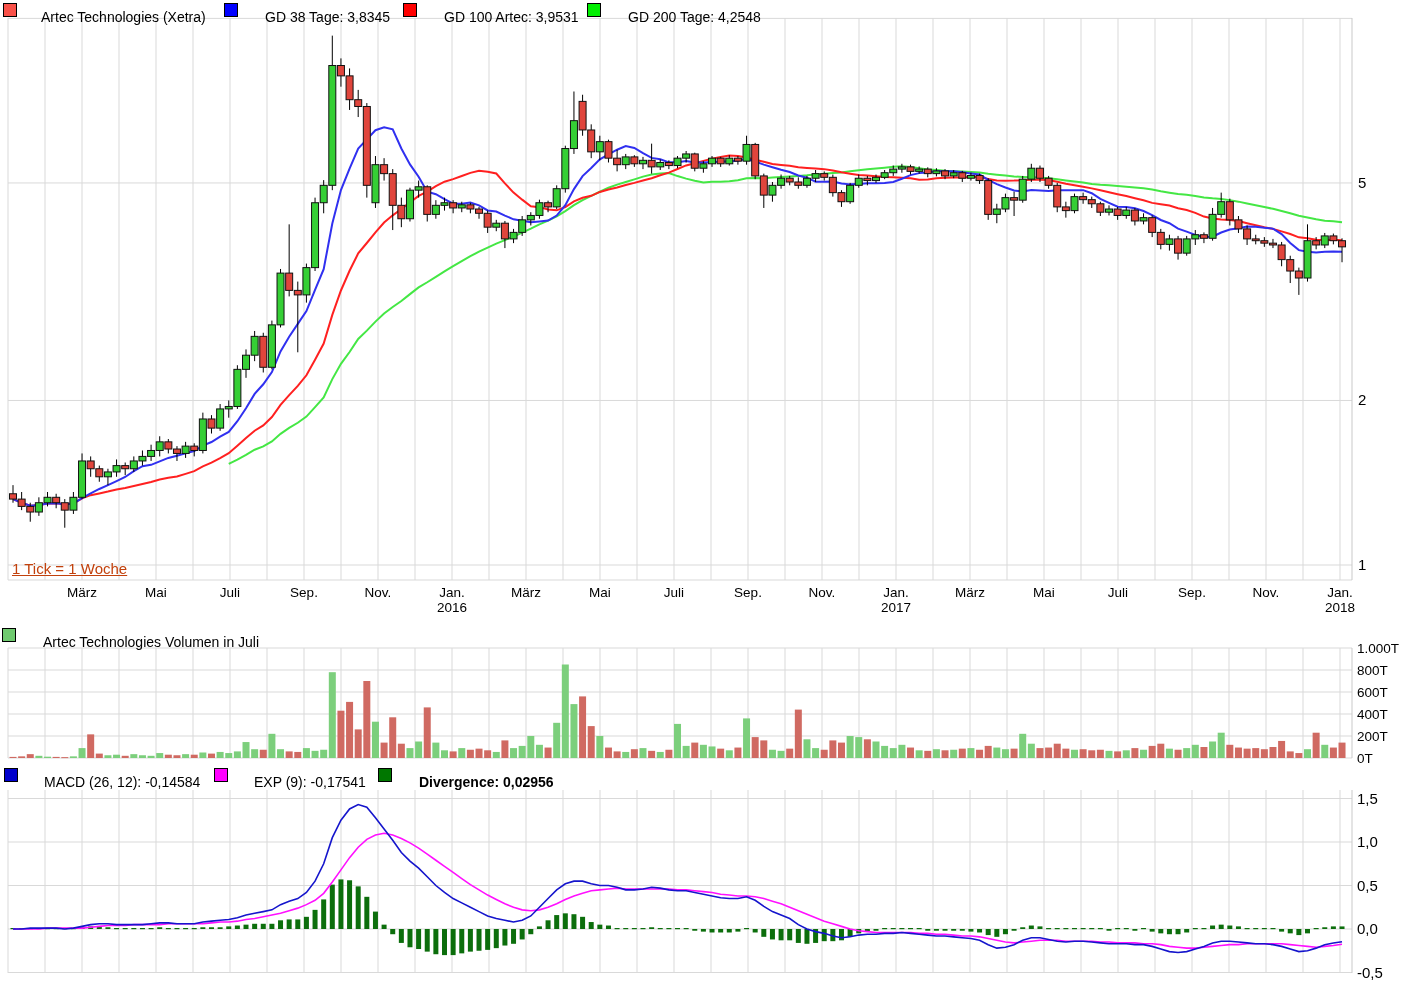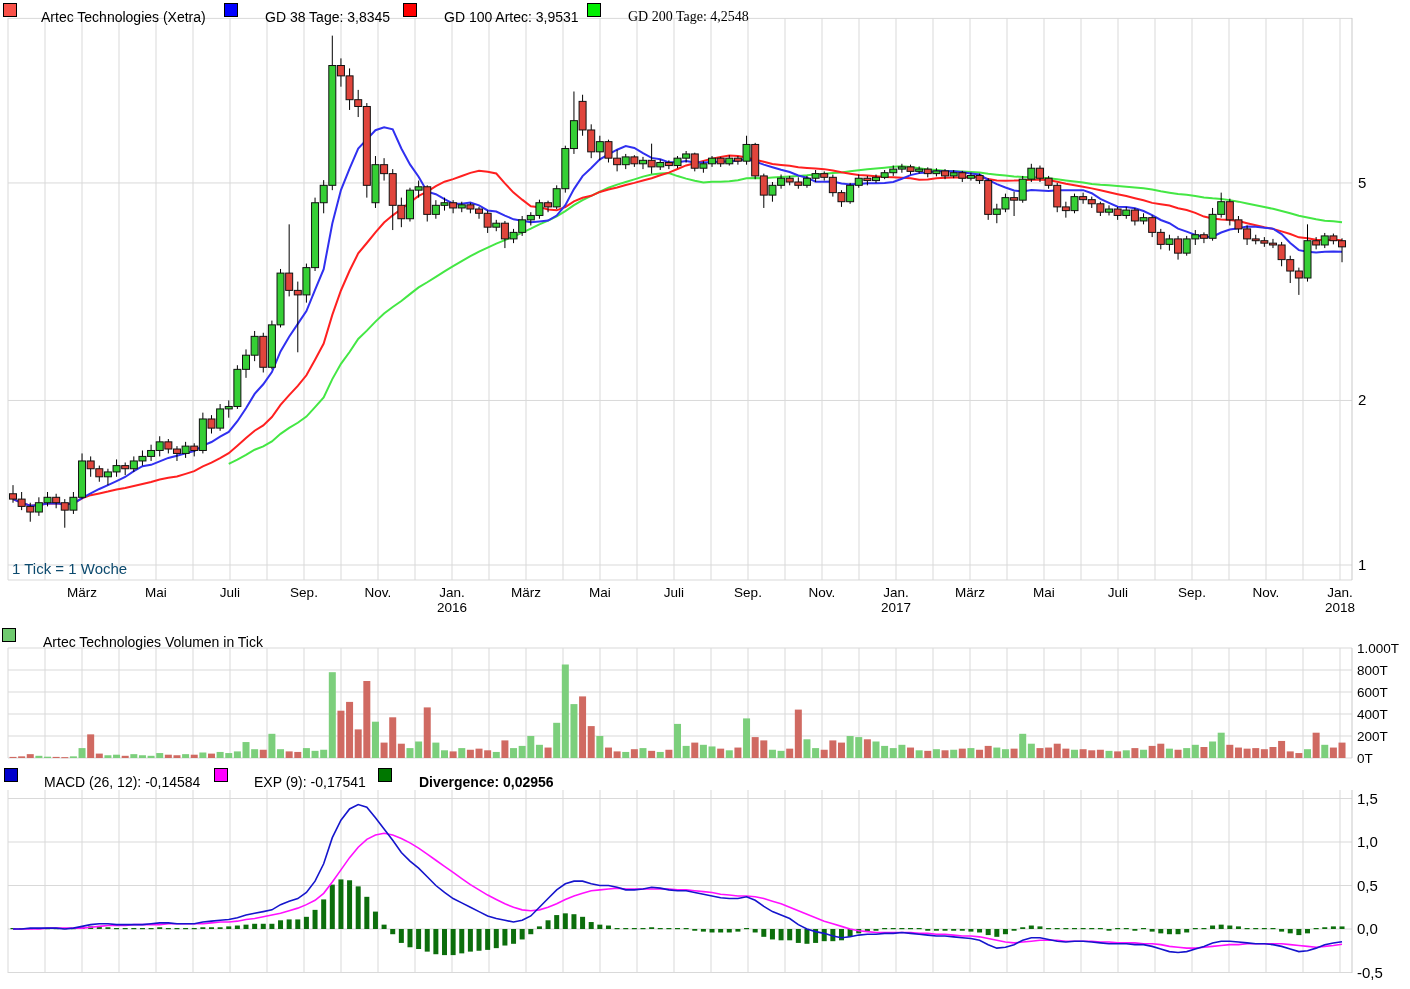--- a/index.html
+++ b/index.html
@@ -2,21 +2,21 @@
 <html><head>
 <meta charset="utf-8">
 <style>
   html,body{margin:0;padding:0;background:#ffffff;}
   .stage{position:relative;width:1410px;height:989px;background:#fff;
          font-family:"Liberation Sans", sans-serif;color:#000;overflow:hidden;}
   .stage svg{position:absolute;left:0;top:0;}
   .legend-item{position:absolute;height:16px;white-space:nowrap;}
   .sq{position:absolute;width:12px;height:12px;border:1px solid #000;top:1px;left:0;}
   .lbl{position:absolute;left:0;top:7px;font-size:14px;line-height:16px;margin-left:23px;}
-  .watermark{position:absolute;font-size:15px;color:#0c4a6e;}
+  .watermark{position:absolute;font-size:15px;color:#c2410c;text-decoration:underline;}
 </style>
 </head>
 <body>
 
 <div class="stage">
 
   <svg id="chart-svg" width="1410" height="989" viewBox="0 0 1410 989">
       <g>
         <line x1="8" y1="18" x2="8" y2="580" stroke="#d9d9d9"></line>
         <line x1="8" y1="648" x2="8" y2="758" stroke="#d9d9d9"></line>
@@ -831,30 +831,30 @@
     <div class="legend-item" style="left:224px;top:2px;width:175px;">
       <span class="sq" style="background: rgb(0, 0, 255);"></span>
       <span class="lbl" style="left:18px;">GD 38 Tage: 3,8345</span>
     </div>
     <div class="legend-item" style="left:403px;top:2px;width:180px;">
       <span class="sq" style="background: rgb(255, 0, 0);"></span>
       <span class="lbl" style="left:18px;">GD 100 Artec: 3,9531</span>
     </div>
     <div class="legend-item" style="left:587px;top:2px;width:180px;">
       <span class="sq" style="background: rgb(0, 238, 0);"></span>
-      <span class="lbl" style="left:18px;font-family:Liberation Serif, serif;">GD 200 Tage: 4,2548</span>
+      <span class="lbl" style="left:18px;">GD 200 Tage: 4,2548</span>
     </div>
   </div>
 
   <div class="watermark" style="left:12px;top:560px;">1 Tick = 1 Woche</div>
 
   <div>
     <div class="legend-item" style="left:2px;top:627px;width:300px;">
       <span class="sq" style="background: rgb(111, 202, 111);"></span>
-      <span class="lbl" style="left:18px;">Artec Technologies Volumen in Tick</span>
+      <span class="lbl" style="left:18px;">Artec Technologies Volumen in Juli</span>
     </div>
   </div>
 
   <div>
     <div class="legend-item" style="left:4px;top:767px;width:200px;padding-left:40px;">
       <span class="sq" style="background: rgb(0, 0, 204);"></span>
       <span class="lbl" style="left:17px;">MACD (26, 12): -0,14584</span>
     </div>
     <div class="legend-item" style="left:214px;top:767px;width:160px;text-align:center;">
       <span class="sq" style="background: rgb(255, 0, 255);"></span>

